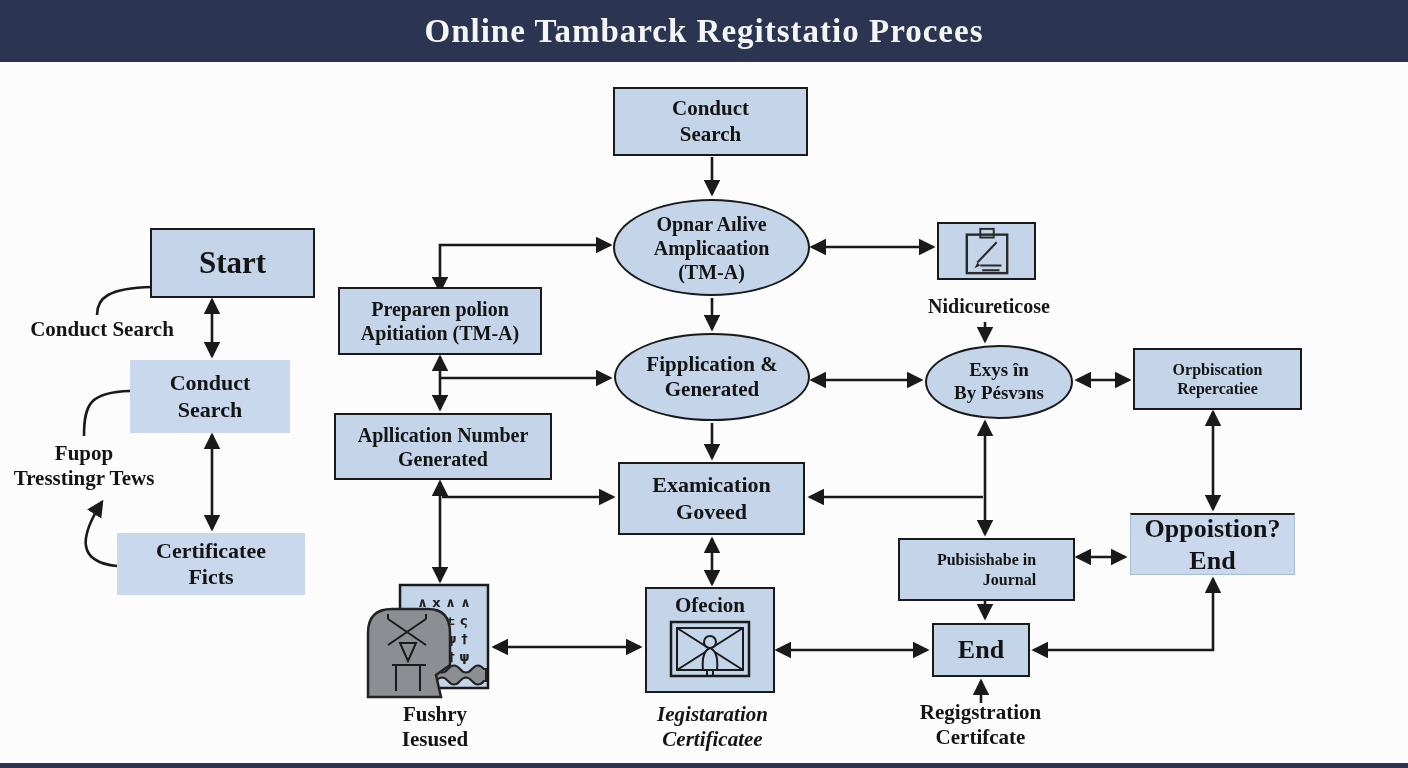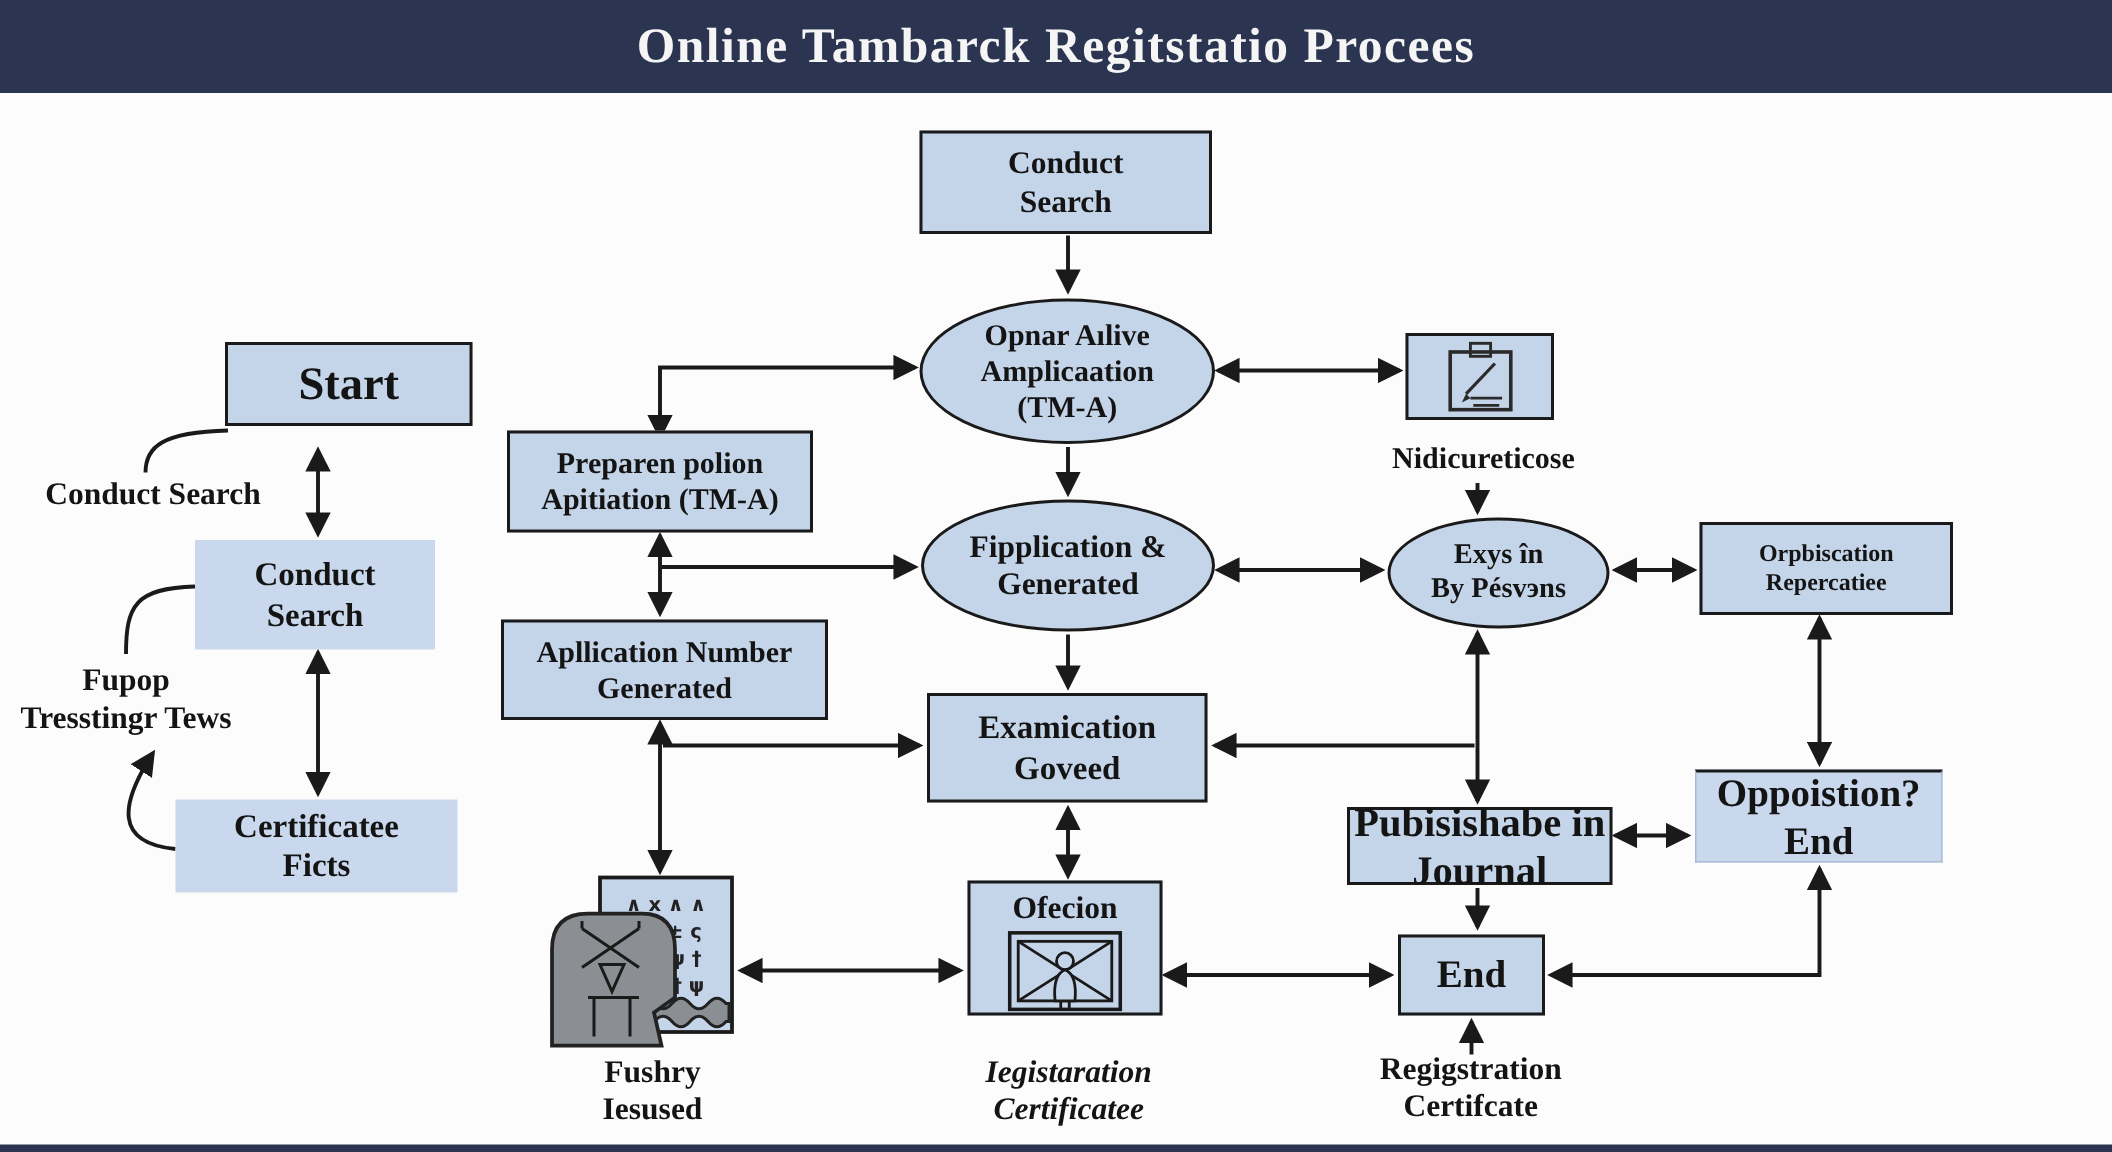--- a/index.html
+++ b/index.html
@@ -80,41 +80,41 @@
     </g>
   </svg>
 
   <div class="node box" style="left:613px;top:87px;width:195px;height:69px;font-size:21px;">Conduct
 Search</div>
 
   <div class="node ellipse" style="left:613px;top:199px;width:197px;height:97px;font-size:20px;">Opnar Aılive
 Amplicaation
 (TM-A)</div>
 
-  <div class="node box" style="left:150px;top:228px;width:165px;height:56px;font-size:31px;">Start</div>
+  <div class="node box" style="left:150px;top:228px;width:165px;height:70px;font-size:31px;">Start</div>
 
   <div class="node box" style="left:338px;top:287px;width:204px;height:68px;font-size:20px;">Preparen polion
 Apitiation (TM-A)</div>
 
   <div class="node box noborder" style="left:130px;top:360px;width:160px;height:73px;font-size:22px;">Conduct
 Search</div>
 
   <div class="node box" style="left:334px;top:413px;width:218px;height:67px;font-size:20px;">Apllication Number
 Generated</div>
 
   <div class="node ellipse" style="left:614px;top:333px;width:196px;height:88px;font-size:21px;">Fipplication &amp;
 Generated</div>
 
   <div class="node box noborder" style="left:117px;top:533px;width:188px;height:62px;font-size:22px;">Certificatee
 Ficts</div>
 
   <div class="node box" style="left:618px;top:462px;width:187px;height:73px;font-size:22px;">Examication
 Goveed</div>
 
-  <div class="node box iconwrap" style="left:645px;top:587px;width:130px;height:90px;font-size:21px;padding-top:4px;">
+  <div class="node box iconwrap" style="left:645px;top:587px;width:130px;height:106px;font-size:21px;padding-top:4px;">
     <span>Ofecion</span>
     <svg width="82" height="58" viewBox="0 0 82 58" style="margin-top:2px;">
       <rect x="2" y="2" width="78" height="54" fill="none" stroke="#1a1a1a" stroke-width="2.5"></rect>
       <rect x="8" y="8" width="66" height="42" fill="none" stroke="#1a1a1a" stroke-width="2"></rect>
       <path d="M8 8 L74 50 M74 8 L8 50" stroke="#1a1a1a" stroke-width="2" fill="none"></path>
       <circle cx="41" cy="22" r="6" fill="#c5d5e9" stroke="#1a1a1a" stroke-width="2"></circle>
       <path d="M41 28 C34 31 33 40 34 50 L48 50 C49 40 48 31 41 28 Z" fill="#c5d5e9" stroke="#1a1a1a" stroke-width="2"></path>
       <path d="M38 50 V55 M44 50 V55" stroke="#1a1a1a" stroke-width="2" fill="none"></path>
     </svg>
   </div>
@@ -128,21 +128,21 @@
       <path d="M25 41 H47 M27 46 H45" stroke="#2a2a2a" stroke-width="2" fill="none"></path>
     </svg>
   </div>
 
   <div class="node ellipse" style="left:925px;top:345px;width:148px;height:74px;font-size:19px;">Exys în
 By Pésvэns</div>
 
   <div class="node box" style="left:1133px;top:348px;width:169px;height:62px;font-size:16px;">Orpbiscation
 Repercatiee</div>
 
-  <div class="node box" style="left:898px;top:538px;width:177px;height:52px;font-size:27px;">Pubisishabe in
+  <div class="node box" style="left:898px;top:538px;width:177px;height:63px;font-size:16px;text-align:right;">Pubisishabe in
 Journal</div>
 
   <div class="node box topline" style="left:1130px;top:513px;width:165px;height:62px;font-size:26px;">Oppoistion?
 End</div>
 
   <div class="node box" style="left:932px;top:623px;width:98px;height:54px;font-size:26px;">End</div>
 
   <svg width="126" height="116" viewBox="0 0 126 116" style="position:absolute;left:366px;top:583px;z-index:2;">
     <rect x="34" y="2" width="88" height="103" fill="#c5d5e9" stroke="#1a1a1a" stroke-width="2.5"></rect>
     <text x="78" y="24" text-anchor="middle" font-size="13" font-weight="bold" fill="#222" font-family="DejaVu Sans, sans-serif">∧ x ∧ ∧</text>

